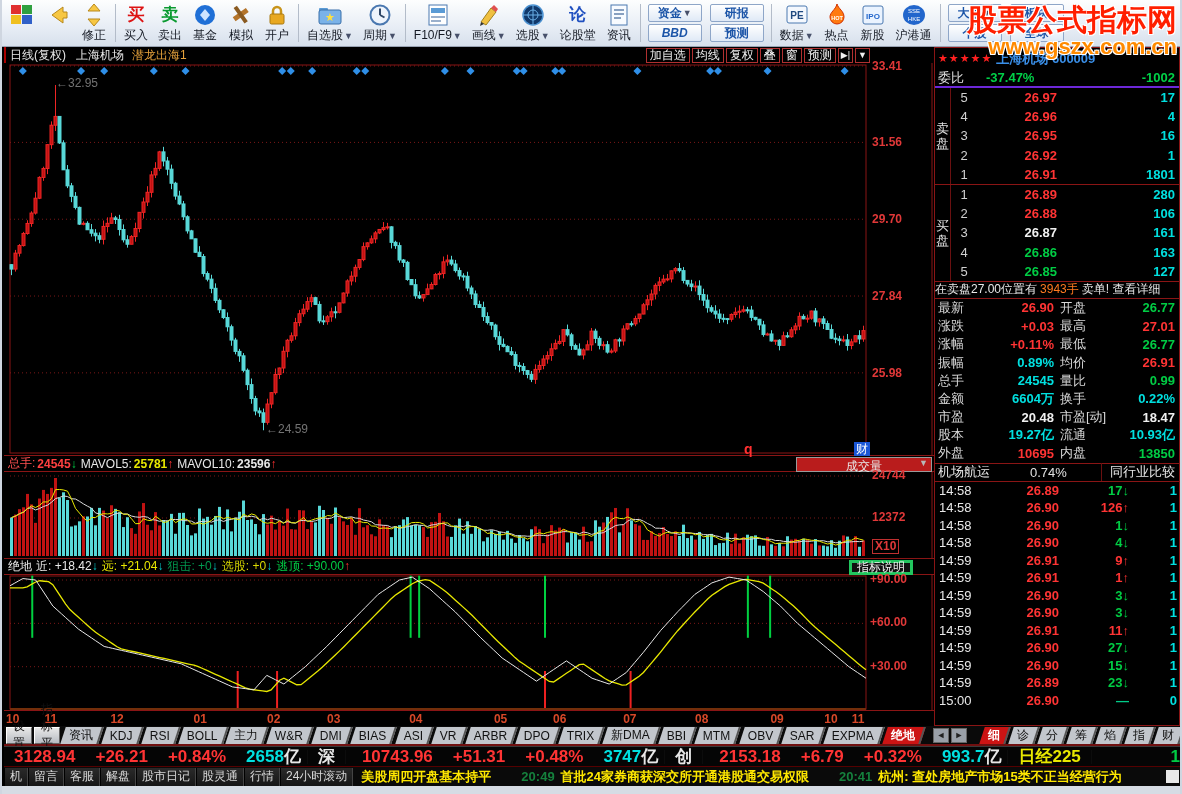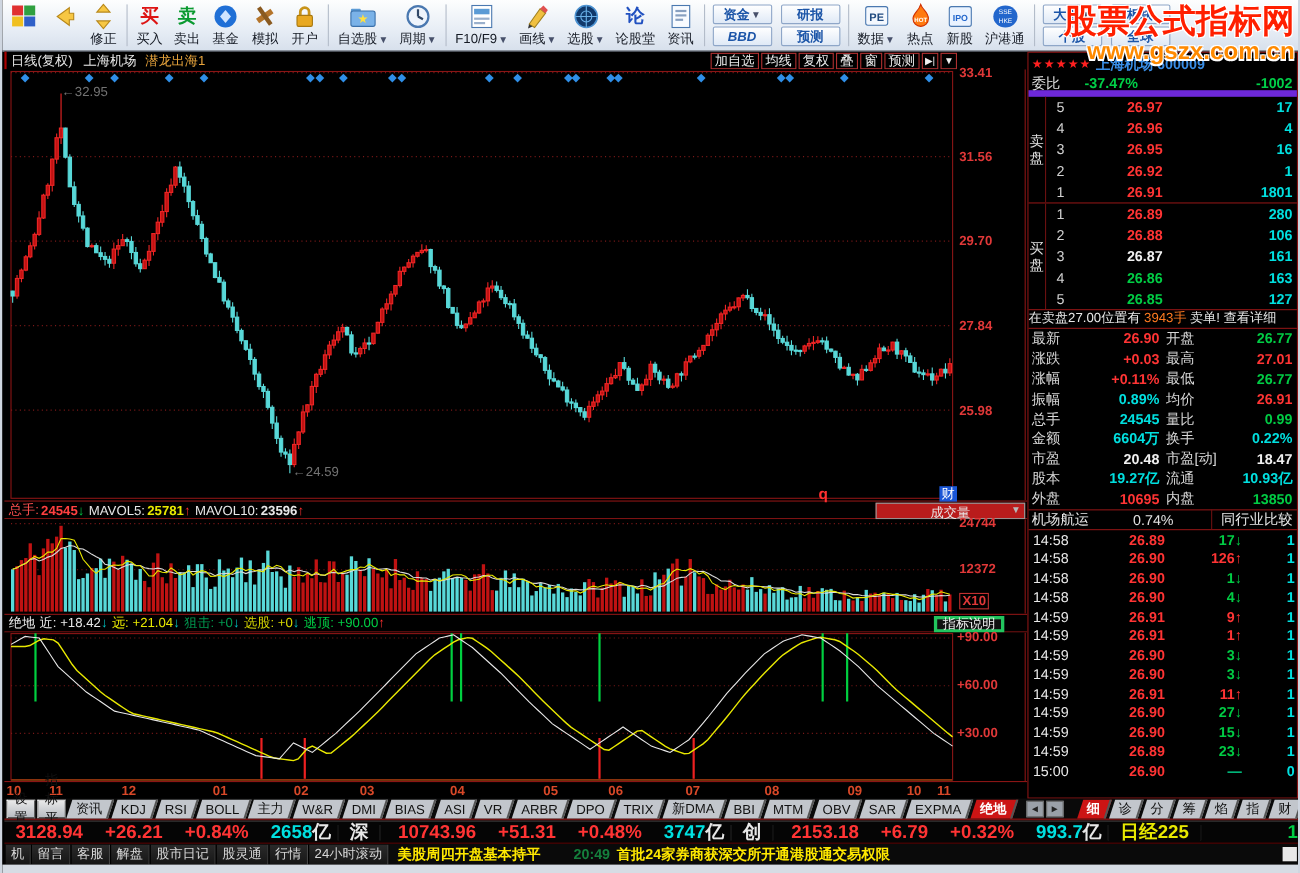--- a/index.html
+++ b/index.html
@@ -53,21 +53,21 @@
   .help-btn { position:absolute; left:845px; top:1px; width:64px; height:15px; border:3px solid #22c55e;
      color:#f0f0f0; font-size:12px; display:flex; align-items:center; justify-content:center; background:#101010; }
   .xaxis { position:absolute; left:0; top:663px; width:930px; height:16px; border-top:1px solid #8a1515; }
   .month { position:absolute; top:1px; color:#d84828; font-size:12px; font-weight:bold; }
   
   .right-panel { position:absolute; left:932px; top:47px; width:246px; height:679px; background:#000;
      border:1px solid #8a1515; font-size:13px; }
   .rp-title { height:21px; display:flex; align-items:center; overflow:hidden; white-space:nowrap; }
   .rp-stars { color:#ff2020; font-size:11px; letter-spacing:1px; margin-left:3px; }
   .rp-stockname { color:#3a8fe8; font-weight:bold; margin-left:4px; font-size:13px; }
-  .rp-weibi { height:19px; display:flex; align-items:center; border-bottom:6px solid #6d28d9; }
+  .rp-weibi { height:19px; display:flex; align-items:center; border-bottom:2px solid #6d28d9; }
   .rp-weibi .lb { color:#e0e0e0; margin-left:3px; }
   .rp-weibi .v1 { color:#00d048; font-weight:bold; margin-left:22px; }
   .rp-weibi .v2 { color:#00d048; font-weight:bold; margin-left:auto; margin-right:4px; }
   .book { position:relative; }
   .book-side { display:flex; }
   .side-label { width:16px; display:flex; flex-direction:column; align-items:center; justify-content:center;
      color:#e0e0e0; font-size:13px; line-height:15px; border-right:1px solid #6a1010; }
   .book-rows { flex:1; }
   .book-row { height:19.2px; display:flex; align-items:center; }
   .book-row .n { width:26px; color:#d0d0d0; text-align:center; }
@@ -1459,17 +1459,18 @@
       <div class="nb-btn">留言</div>
       <div class="nb-btn">客服</div>
       <div class="nb-btn">解盘</div>
       <div class="nb-btn">股市日记</div>
       <div class="nb-btn">股灵通</div>
       <div class="nb-btn">行情</div>
       <div class="nb-btn">24小时滚动</div>
       <div class="nb-ticker">
         <span class="nb-item"><span>美股周四开盘基本持平</span></span>
         <span class="nb-item"><span class="nb-time">20:49</span><span>首批24家券商获深交所开通港股通交易权限</span></span>
+        <span class="nb-item"><span class="nb-time">20:41</span><span>杭州: 查处房地产市场15类不正当经营行为</span></span>
       </div>
       <div class="nb-thumb"></div>
     </div>
   <div class="bottom-strip"></div>
 </div>
 
 </body></html>

